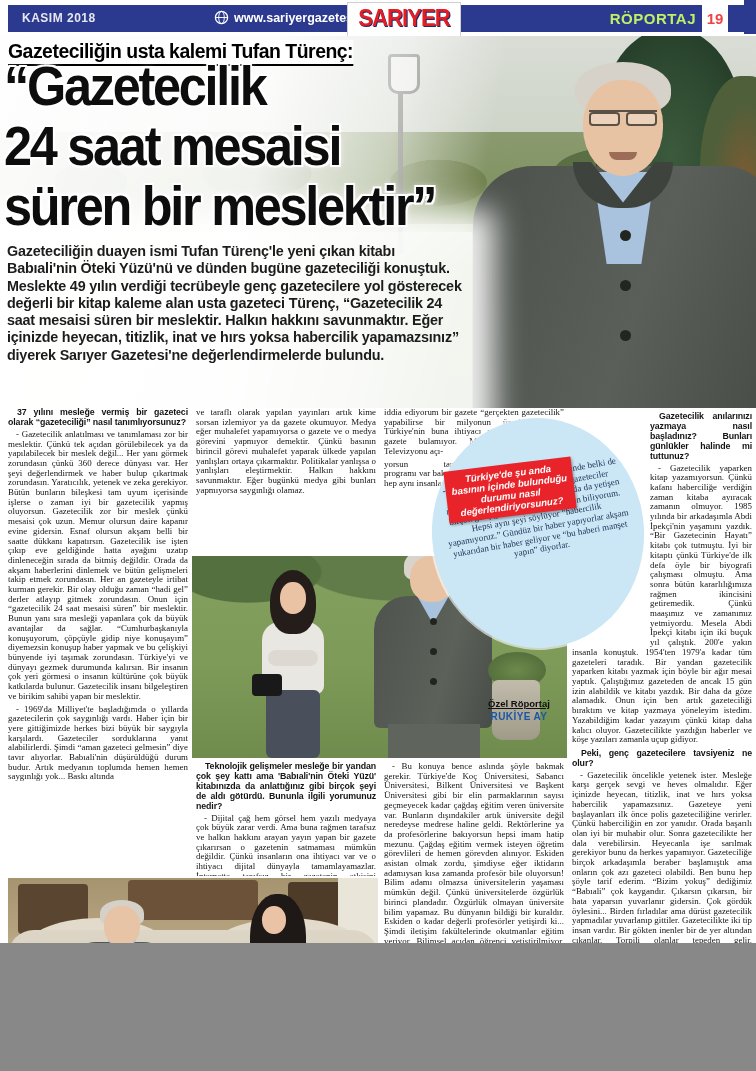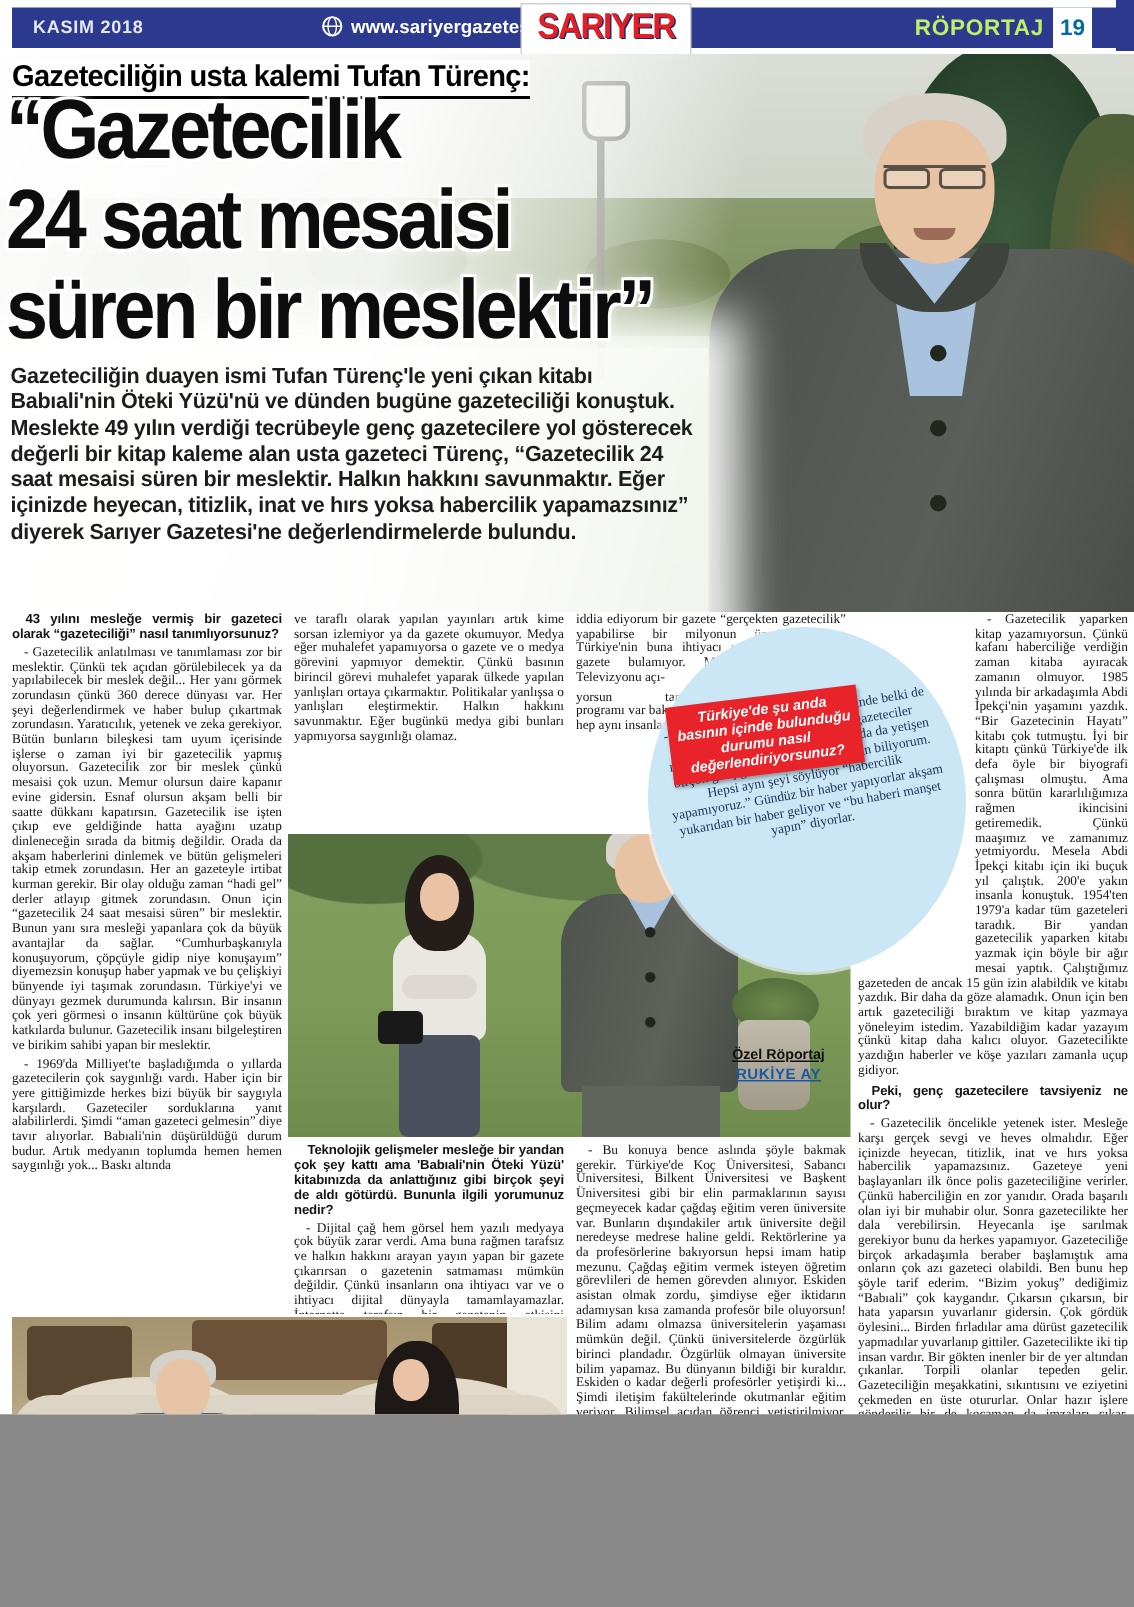--- a/index.html
+++ b/index.html
@@ -16,21 +16,21 @@
         box-shadow:0 0 0 1px #d0d0d0;text-align:center;}
   .logobox .main{display:block;margin-top:2px;color:#e31e24;
         font:bold 24px/26px "Liberation Sans",sans-serif;letter-spacing:-1px;
         transform:scaleX(.92);text-shadow:1px 1px 0 #1a2a6b;}
   .logobox .sub{position:absolute;right:8px;bottom:-4px;color:#e31e24;
         font:italic bold 9px "Liberation Serif",serif;}
   .topbar .section{position:absolute;right:52px;top:5px;color:#bef264;
         font:bold 15px "Liberation Sans",sans-serif;letter-spacing:.5px;}
   .pagenumbox{position:absolute;right:20px;top:0;width:26px;height:27px;background:#fff;
         display:flex;align-items:center;justify-content:center;}
-  .pagenumbox span{color:#0369a1;font:bold 15px "Liberation Sans",sans-serif;}
+  .pagenumbox span{color:#ef4444;font:bold 15px "Liberation Sans",sans-serif;}
   .edge-tab{position:absolute;right:0;top:0;width:12px;height:34px;background:#2b3a8f;}
   
   .hero{position:absolute;left:0;top:36px;width:756px;height:372px;overflow:hidden;
         background:linear-gradient(#d9ddd6 0%,#cdd3c6 32%,#aebd93 48%,#87a061 62%,#7d945c 100%);}
   .hero .treeband{position:absolute;left:0;top:96px;width:100%;height:92px;
         background:radial-gradient(60px 34px at 12% 55%,#5d7247 60%,transparent 61%),
                    radial-gradient(90px 40px at 34% 45%,#687b4e 60%,transparent 61%),
                    radial-gradient(80px 38px at 58% 55%,#72824f 60%,transparent 61%),
                    radial-gradient(110px 44px at 82% 45%,#5b6f45 60%,transparent 61%),
                    linear-gradient(#8a9a6f,#7c8f5a);}
@@ -100,21 +100,21 @@
   .m-vee{left:224px;top:38px;width:34px;height:30px;background:#a9c3de;clip-path:polygon(0 0,100% 0,50% 100%);}
   .m-pants{left:196px;top:168px;width:92px;height:34px;background:#5f645c;}
   .m-dot{left:238px;width:7px;height:7px;border-radius:50%;background:#22251f;}
   .planter{left:300px;top:124px;width:48px;height:60px;background:linear-gradient(#c0bbab,#a09a89);
         border-radius:6px 6px 10px 10px;}
   .planter-plant{left:296px;top:96px;width:58px;height:36px;border-radius:50%;
         background:radial-gradient(closest-side,#6d8a4c,#55703c);}
   .caption{position:absolute;left:284px;top:142px;width:86px;text-align:center;}
   .caption .lbl{display:block;color:#101010;font:bold 9.5px "Liberation Sans",sans-serif;
         text-decoration:underline;}
-  .caption .author{display:block;margin-top:2px;color:#1a57a5;font:bold 10px "Liberation Sans",sans-serif;letter-spacing:.4px;text-decoration:underline;}
+  .caption .author{display:block;margin-top:2px;color:#1a57a5;font:bold 10px "Liberation Sans",sans-serif;letter-spacing:.4px;}
   
   .bubble{position:absolute;left:432px;top:418px;width:212px;height:230px;border-radius:50%;
         background:#cbe7f5;transform:rotate(-4deg);box-shadow:0 0 0 2px rgba(255,255,255,.6);}
   .bubble .ans{position:absolute;left:12px;top:52px;width:186px;color:#1c2f55;
         font:9px/10.6px "Liberation Serif",serif;text-align:center;transform:rotate(-6deg);}
   .redbox{position:absolute;left:446px;top:464px;width:128px;height:52px;background:#e8232a;
         transform:rotate(-7deg);display:flex;align-items:center;justify-content:center;
         box-shadow:1px 2px 3px rgba(0,0,0,.35);}
   .redbox span{color:#fff;font:italic bold 9.6px/11.2px "Liberation Sans",sans-serif;
         text-align:center;padding:2px 4px;}
@@ -199,21 +199,21 @@
 
   <div class="kicker">Gazeteciliğin usta kalemi Tufan Türenç:</div>
   <h1 class="headline">
     <span>“Gazetecilik</span>
     <span>24 saat mesaisi</span>
     <span>süren bir meslektir”</span>
   </h1>
   <p class="lead">Gazeteciliğin duayen ismi Tufan Türenç'le yeni çıkan kitabı Babıali'nin Öteki Yüzü'nü ve dünden bugüne gazeteciliği konuştuk. Meslekte 49 yılın verdiği tecrübeyle genç gazetecilere yol gösterecek değerli bir kitap kaleme alan usta gazeteci Türenç, “Gazetecilik 24 saat mesaisi süren bir meslektir. Halkın hakkını savunmaktır. Eğer içinizde heyecan, titizlik, inat ve hırs yoksa habercilik yapamazsınız” diyerek  Sarıyer Gazetesi'ne değerlendirmelerde bulundu.</p>
 
   <div class="coltext" style="left:8px;top:408px;width:180px;height:467px;">
-    <p class="q">43 yılını mesleğe vermiş bir gazeteci olarak “gazeteciliği” nasıl tanımlıyorsunuz?</p>
+    <p class="q">37 yılını mesleğe vermiş bir gazeteci olarak “gazeteciliği” nasıl tanımlıyorsunuz?</p>
     <p class="a">- Gazetecilik anlatılması ve tanımlaması zor bir meslektir. Çünkü tek açıdan görülebilecek ya da yapılabilecek bir meslek değil... Her yanı görmek zorundasın çünkü 360 derece dünyası var. Her şeyi değerlendirmek ve haber bulup çıkartmak zorundasın. Yaratıcılık, yetenek ve zeka gerekiyor. Bütün bunların bileşkesi tam uyum içerisinde işlerse o zaman iyi bir gazetecilik yapmış oluyorsun. Gazetecilik zor bir meslek çünkü mesaisi çok uzun. Memur olursun daire kapanır evine gidersin. Esnaf olursun akşam belli bir saatte dükkanı kapatırsın. Gazetecilik ise işten çıkıp eve geldiğinde hatta ayağını uzatıp dinleneceğin sırada da bitmiş değildir. Orada da akşam haberlerini dinlemek ve bütün gelişmeleri takip etmek zorundasın. Her an gazeteyle irtibat kurman gerekir. Bir olay olduğu zaman “hadi gel” derler atlayıp gitmek zorundasın. Onun için “gazetecilik 24 saat mesaisi süren” bir meslektir. Bunun yanı sıra mesleği yapanlara çok da büyük avantajlar da sağlar. “Cumhurbaşkanıyla konuşuyorum, çöpçüyle gidip niye konuşayım” diyemezsin konuşup haber yapmak ve bu çelişkiyi bünyende iyi taşımak zorundasın. Türkiye'yi ve dünyayı gezmek durumunda kalırsın. Bir insanın çok yeri görmesi o insanın kültürüne çok büyük katkılarda bulunur. Gazetecilik insanı bilgeleştiren ve birikim sahibi yapan bir meslektir.</p>
     <p class="a">- 1969'da Milliyet'te başladığımda o yıllarda gazetecilerin çok saygınlığı vardı. Haber için bir yere gittiğimizde herkes bizi büyük bir saygıyla karşılardı. Gazeteciler sorduklarına yanıt alabilirlerdi. Şimdi “aman gazeteci gelmesin” diye tavır alıyorlar. Babıali'nin düşürüldüğü durum budur. Artık medyanın toplumda hemen hemen saygınlığı yok... Baskı altında</p>
   </div>
 
   <div class="coltext" style="left:196px;top:408px;width:180px;height:146px;">
     <p class="a" style="text-indent:0">ve taraflı olarak yapılan yayınları artık kime sorsan izlemiyor ya da gazete okumuyor. Medya eğer muhalefet yapamıyorsa o gazete ve o medya görevini yapmıyor demektir. Çünkü basının birincil görevi muhalefet yaparak ülkede yapılan yanlışları ortaya çıkarmaktır. Politikalar yanlışsa o yanlışları eleştirmektir. Halkın hakkını savunmaktır. Eğer bugünkü medya gibi bunları yapmıyorsa saygınlığı olamaz.</p>
   </div>
 
   <div class="coltext" style="left:196px;top:762px;width:180px;height:114px;">
     <p class="q">Teknolojik gelişmeler mesleğe bir yandan çok şey kattı ama 'Babıali'nin Öteki Yüzü' kitabınızda da anlattığınız gibi birçok şeyi de aldı götürdü. Bununla ilgili yorumunuz nedir?</p>
@@ -224,20 +224,21 @@
     <p class="a" style="text-indent:0">iddia ediyorum bir gazete “gerçekten gazetecilik” yapabilirse bir milyonun üzerinde satar. Türkiye'nin buna ihtiyacı var. Halk okuyacak gazete bulamıyor. Medya baskı altında! Televizyonu açı-</p>
     <p class="a narrow" style="text-indent:0">yorsun tartışma programı var bakıyorsun hep aynı insanlar...</p>
   </div>
 
   <div class="coltext" style="left:384px;top:762px;width:180px;height:294px;">
     <p class="a">- Bu konuya bence aslında şöyle bakmak gerekir. Türkiye'de Koç Üniversitesi, Sabancı Üniversitesi, Bilkent Üniversitesi ve Başkent Üniversitesi gibi bir elin parmaklarının sayısı geçmeyecek kadar çağdaş eğitim veren üniversite var. Bunların dışındakiler artık üniversite değil neredeyse medrese haline geldi. Rektörlerine ya da profesörlerine bakıyorsun hepsi imam hatip mezunu. Çağdaş eğitim vermek isteyen öğretim görevlileri de hemen görevden alınıyor. Eskiden asistan olmak zordu, şimdiyse eğer iktidarın adamıysan kısa zamanda profesör bile oluyorsun! Bilim adamı olmazsa üniversitelerin yaşaması mümkün değil. Çünkü üniversitelerde özgürlük birinci plandadır. Özgürlük olmayan üniversite bilim yapamaz. Bu dünyanın bildiği bir kuraldır. Eskiden o kadar değerli profesörler yetişirdi ki... Şimdi iletişim fakültelerinde okutmanlar eğitim veriyor. Bilimsel açıdan öğrenci yetiştirilmiyor. AK Parti “200 tane üniversite açtık” diyor ama içerisinde eğitim verecek akademisyen yok. Çağdaş eğitimi kenara itip dini eğitimi yaygınlaştırmaya çalışıyorlar ama dini eğitimle çağdaş nesiller yetiştirilemez. Üniversite</p>
   </div>
 
   <div class="coltext" style="left:572px;top:408px;width:180px;height:648px;">
     <div class="bubble-spacer"></div>
+    <p class="q">Gazetecilik anılarınızı yazmaya nasıl başladınız? Bunları günlükler halinde mi tuttunuz?</p>
     <p class="a">- Gazetecilik yaparken kitap yazamıyorsun. Çünkü kafanı haberciliğe verdiğin zaman kitaba ayıracak zamanın olmuyor. 1985 yılında bir arkadaşımla Abdi İpekçi'nin yaşamını yazdık. “Bir Gazetecinin Hayatı” kitabı çok tutmuştu. İyi bir kitaptı çünkü Türkiye'de ilk defa öyle bir biyografi çalışması olmuştu. Ama sonra bütün kararlılığımıza rağmen ikincisini getiremedik. Çünkü maaşımız ve zamanımız yetmiyordu. Mesela Abdi İpekçi kitabı için iki buçuk yıl çalıştık. 200'e yakın insanla konuştuk. 1954'ten 1979'a kadar tüm gazeteleri taradık. Bir yandan gazetecilik yaparken kitabı yazmak için böyle bir ağır mesai yaptık. Çalıştığımız gazeteden de ancak 15 gün izin alabildik ve kitabı yazdık. Bir daha da göze alamadık. Onun için ben artık gazeteciliği bıraktım ve kitap yazmaya yöneleyim istedim. Yazabildiğim kadar yazayım çünkü kitap daha kalıcı oluyor. Gazetecilikte yazdığın haberler ve köşe yazıları zamanla uçup gidiyor.</p>
     <p class="q">Peki, genç gazetecilere tavsiyeniz ne olur?</p>
     <p class="a">- Gazetecilik öncelikle yetenek ister. Mesleğe karşı gerçek sevgi ve heves olmalıdır. Eğer içinizde heyecan, titizlik, inat ve hırs yoksa habercilik yapamazsınız. Gazeteye yeni başlayanları ilk önce polis gazeteciliğine verirler. Çünkü haberciliğin en zor yanıdır. Orada başarılı olan iyi bir muhabir olur. Sonra gazetecilikte her dala verebilirsin. Heyecanla işe sarılmak gerekiyor bunu da herkes yapamıyor. Gazeteciliğe birçok arkadaşımla beraber başlamıştık ama onların çok azı gazeteci olabildi. Ben bunu hep şöyle tarif ederim. “Bizim yokuş” dediğimiz “Babıali” çok kaygandır. Çıkarsın çıkarsın, bir hata yaparsın yuvarlanır gidersin. Çok gördük öylesini... Birden fırladılar ama dürüst gazetecilik yapmadılar yuvarlanıp gittiler. Gazetecilikte iki tip insan vardır. Bir gökten inenler bir de yer altından çıkanlar. Torpili olanlar tepeden gelir. Gazeteciliğin meşakkatini, sıkıntısını ve eziyetini çekmeden en üste otururlar. Onlar hazır işlere gönderilir bir de kocaman da imzaları çıkar. Popüler olurlar... Öbürü de adeta hamallık yapar. O meşakkatli yaşamdan başarıyla geçmek zorunda kalır. Gazetecilikte ilke sahibi ve dürüst olacaksın. Bir de gazetecilik niteliklerin olacak. Bunlar bence başarılı olmanın sırrıdır.</p>
   </div>
 
   <div class="photo-mid">
     <div class="pm-shape w-strap"></div>
     <div class="pm-shape w-top"></div>
     <div class="pm-shape w-jeans"></div>
     <div class="pm-shape w-arms"></div>

